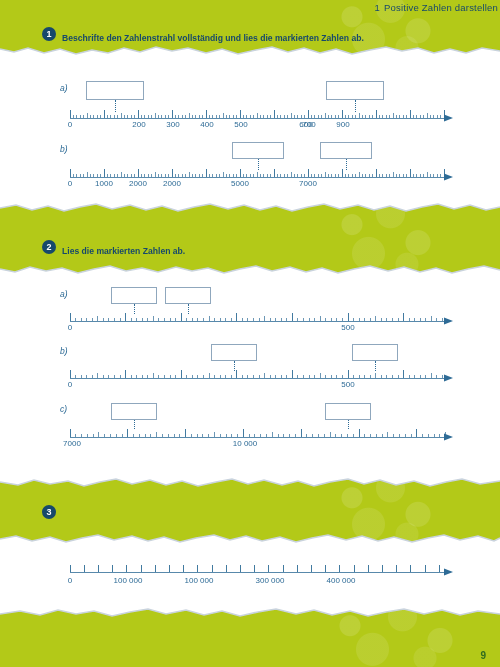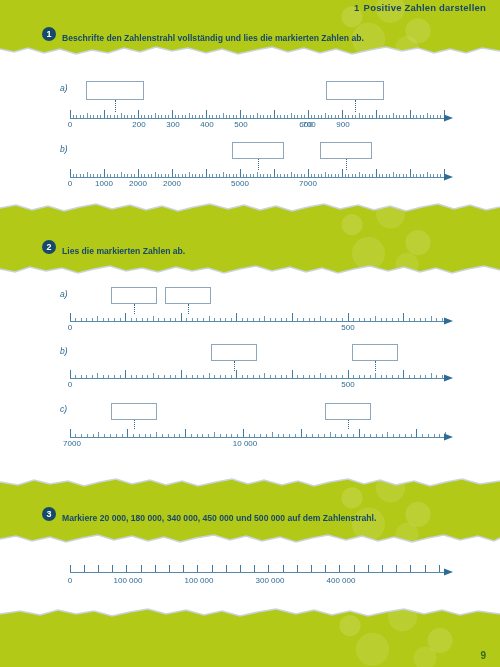--- a/index.html
+++ b/index.html
@@ -21,21 +21,21 @@
         radial-gradient(circle at 80% 55%, rgba(255,255,255,.12) 0 12px, transparent 13px),
         radial-gradient(circle at 35% 70%, rgba(255,255,255,.10) 0 16px, transparent 17px),
         radial-gradient(circle at 70% 85%, rgba(255,255,255,.09) 0 11px, transparent 12px);
       pointer-events:none;}
   .tornTop,.tornBot{position:absolute;left:0;width:500px;height:12px;overflow:hidden;}
   .tornTop{top:-1px;}
   .tornBot{bottom:-1px;}
   .tornTop svg,.tornBot svg{display:block;width:500px;height:12px;}
 
   
-  .hdr{position:absolute;right:14px;top:2px;font-size:9.5px;font-weight:bold;
+  .hdr{position:absolute;right:2px;top:2px;font-size:9.5px;font-weight:normal;
        color:#17496b;letter-spacing:.2px;white-space:nowrap;}
   .hdr .num{margin-right:4px;}
 
   
   .task{position:absolute;display:flex;align-items:center;gap:6px;}
   .badge{width:14px;height:14px;border-radius:50%;background:#17496b;color:#fff;
          font-size:9px;font-weight:bold;display:flex;align-items:center;
          justify-content:center;flex:0 0 auto;line-height:1;}
   .tasktext{font-size:8.6px;font-weight:bold;color:#17496b;white-space:nowrap;margin-top:8px;}
 
@@ -692,21 +692,20 @@
         <path d="M0,6 L16,3 L32,8 L50,4 L66,9 L82,5 L98,2 L114,7 L132,3 L148,8 L164,4
                  L180,9 L196,5 L214,2 L230,7 L246,3 L262,8 L280,4 L296,9 L312,5 L328,2
                  L346,7 L362,3 L378,8 L394,4 L412,9 L428,5 L444,2 L460,7 L478,3 L494,8
                  L500,5" fill="none" stroke="#c9d3dd" stroke-width="1.6"></path>
       </svg>
     </div>
   </div>
 
   <div class="task" style="left:42px;top:505px;">
     <div class="badge">3</div>
-    <div class="tasktext">Markiere 20 000, 180 000, 340 000, 450 000 und 500 000 auf dem Zahlenstrahl.</div>
   </div>
 
   <div class="nl" style="left:0;top:556px;">
     <svg class="axis" width="500" height="22" style="top:0;">
       <g stroke="#2e6b96" stroke-width="0.8" shape-rendering="crispEdges">
         <line x1="70" y1="16" x2="448" y2="16"></line>
         <g id="t3">
             <line x1="70" x2="70" y1="16" y2="9" stroke-width="0.9"></line>
             <line x1="84.2" x2="84.2" y1="16" y2="9" stroke-width="0.9"></line>
             <line x1="98.4" x2="98.4" y1="16" y2="9" stroke-width="0.9"></line>

